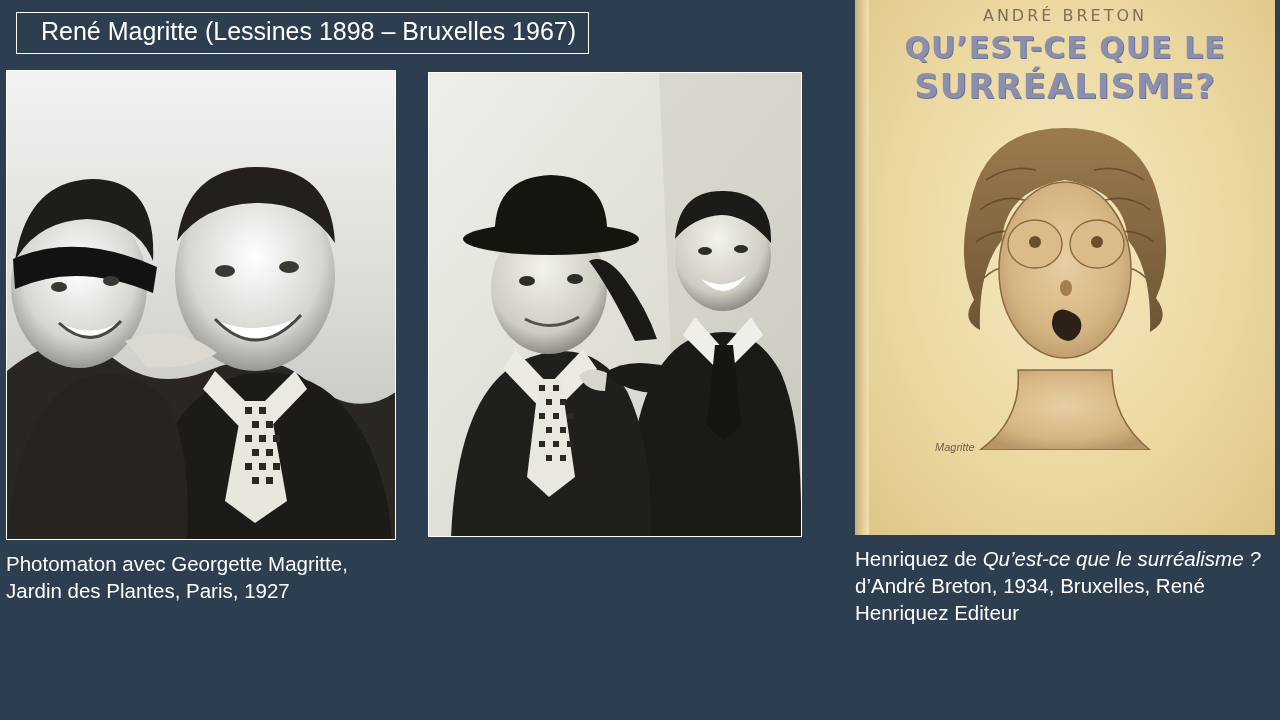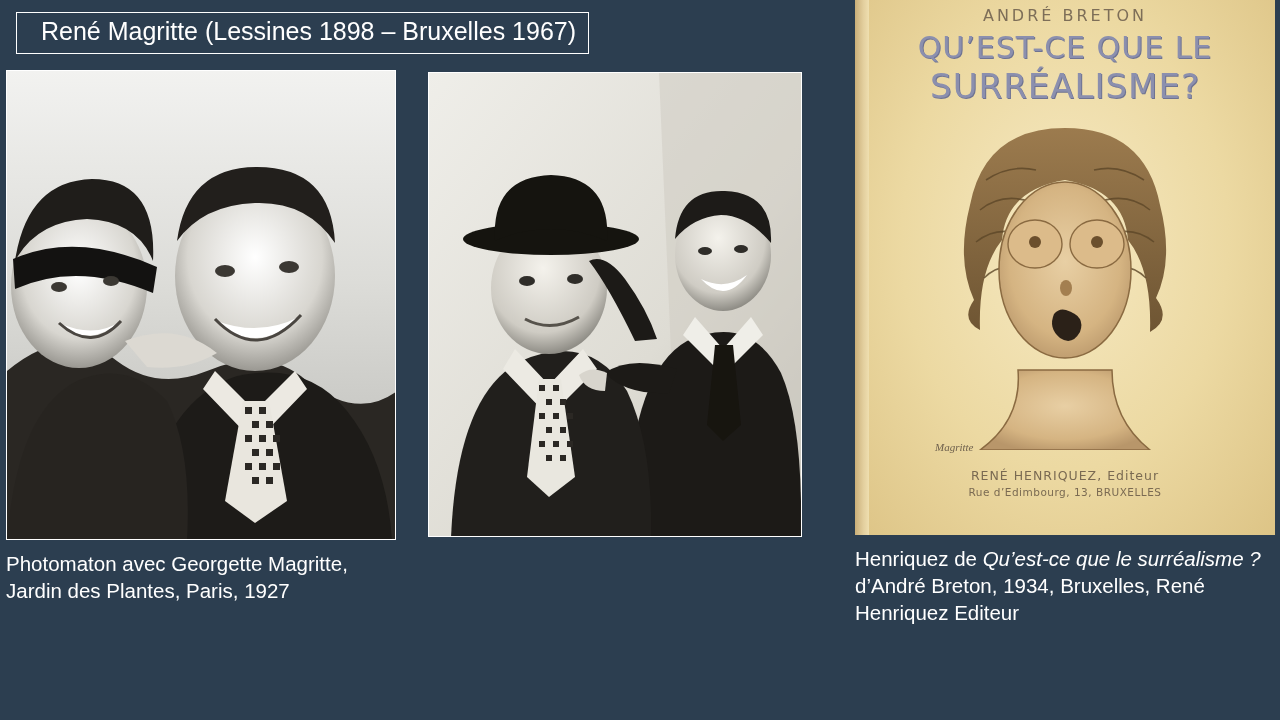--- a/index.html
+++ b/index.html
@@ -86,21 +86,21 @@
     font-size: 16px;
     letter-spacing: 3px;
     color: #7d6e58;
     font-family: "DejaVu Sans", sans-serif;
   }
   .cover .t1, .cover .t2 {
     position: absolute;
     left: 0; right: 0;
     text-align: center;
     color: #8b8fae;
-    font-weight: normal;
+    font-weight: bold;
     font-family: "DejaVu Sans", sans-serif;
     letter-spacing: 1px;
     text-shadow: 1px 1px 0 #6f7391;
   }
   .cover .t1 { top: 30px; font-size: 30px; }
   .cover .t2 { top: 66px; font-size: 34px; }
 
   
   .face-wrap {
     position: absolute;
@@ -123,21 +123,21 @@
     font-family: "DejaVu Sans", sans-serif;
   }
   .cover .publisher .pub2 { font-size: 10.5px; letter-spacing: .5px; }
   .cover .sig {
     position: absolute;
     left: 80px;
     bottom: 82px;
     font-style: italic;
     font-size: 11px;
     color: #6d5f4c;
-    font-family: Liberation Serif, serif;
+    font-family: Liberation Sans, sans-serif;
   }
 </style>
 </head>
 <body style="background: rgb(44, 62, 80);">
 
 <div class="title-box">
   <span>René Magritte (Lessines 1898 – Bruxelles 1967)</span>
 </div>
 
 <div class="col col-1">
@@ -321,21 +321,17 @@
       <circle cx="95" cy="122" r="6" fill="#6b4f2d"></circle>
       <circle cx="157" cy="122" r="6" fill="#6b4f2d"></circle>
 
       <ellipse cx="126" cy="168" rx="6" ry="8" fill="#a37f50"></ellipse>
 
       <path d="M126 190 Q146 196 140 212 Q132 226 120 218 Q108 208 114 194 Q119 188 126 190 Z" fill="#2b2118"></path>
     </svg>
   </div>
 
   <div class="sig">Magritte</div>
-  <div class="publisher">
-    <div class="pub1">RENÉ HENRIQUEZ, Editeur</div>
-    <div class="pub2">Rue d’Edimbourg, 13, BRUXELLES</div>
-  </div>
 </div>
 
 <div class="col col-3" style="top:535px;">
   <div class="caption"><span>Henriquez de </span><em>Qu’est-ce que le surréalisme ?</em><span> d’André Breton, 1934, Bruxelles, René Henriquez Editeur</span></div>
 </div>
 
 </body></html>

